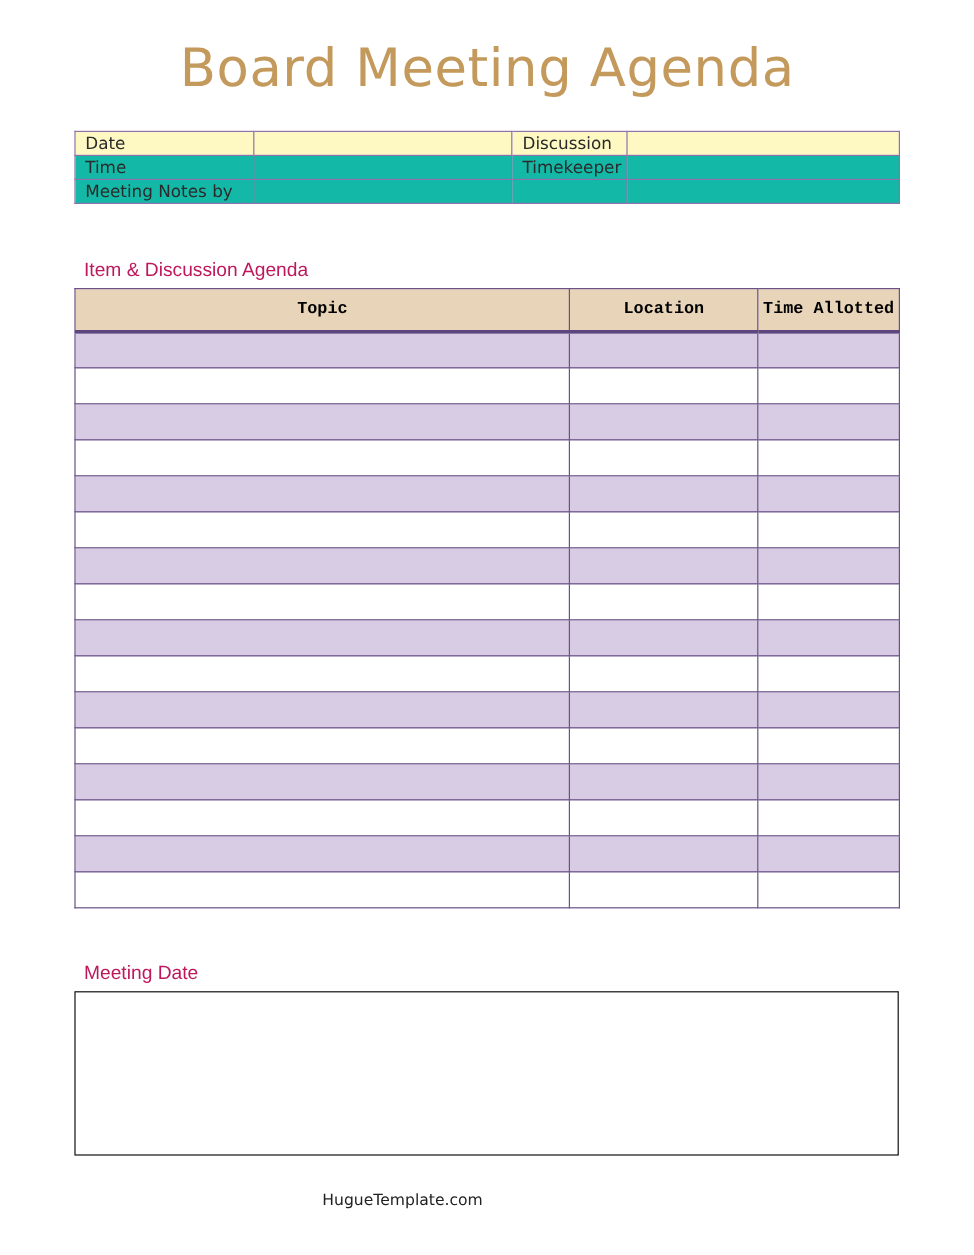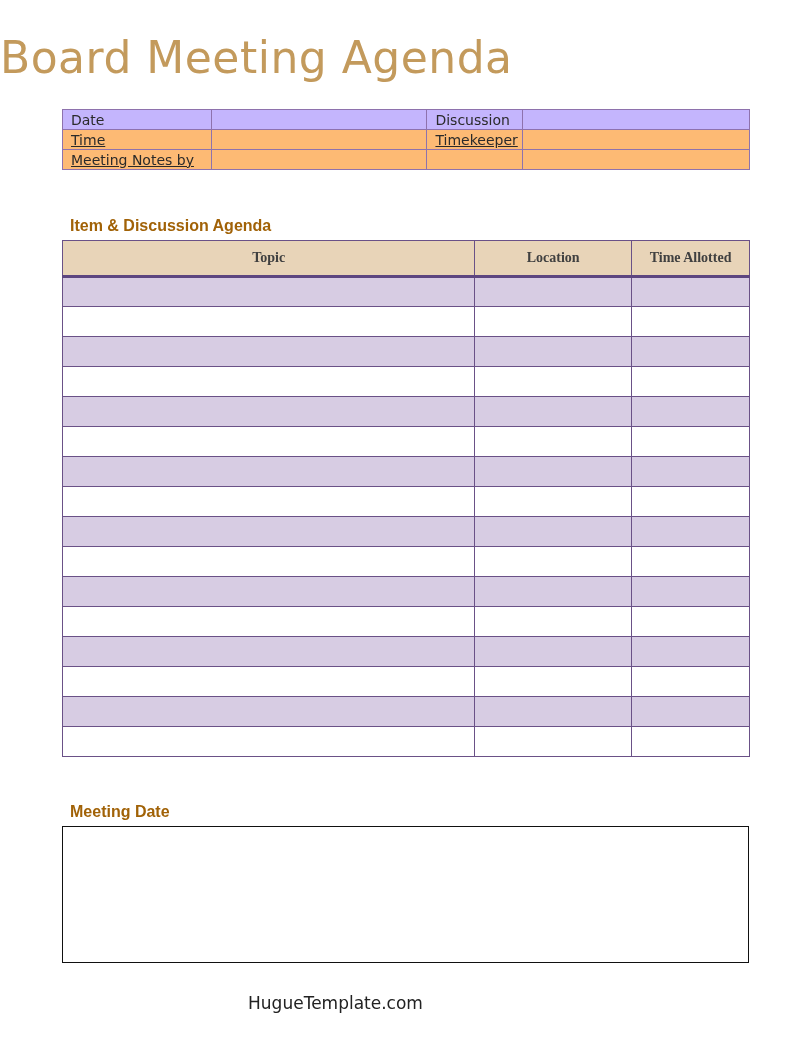--- a/index.html
+++ b/index.html
@@ -1,29 +1,29 @@
 <!DOCTYPE html>
 <html><head>
 <meta charset="utf-8">
 <style>
   html, body { margin:0; padding:0; background:#ffffff; }
   body { width:812px; height:1046px; position:relative; font-family:"Liberation Sans", sans-serif; color:#222; }
-  .title { position:absolute; left:0; width:812px; top:32px; text-align:left; font-size:44px; color:#c39a5c; font-family:"DejaVu Sans", sans-serif; letter-spacing:0.5px; }
+  .title { position:absolute; left:0; width:812px; top:32px; text-align:center; font-size:44px; color:#c39a5c; font-family:"DejaVu Sans", sans-serif; letter-spacing:0.5px; }
   table { border-collapse:collapse; }
   .info { position:absolute; left:62px; top:109px; width:688px; }
   .info td { border:1px solid #8e72ad; height:20px; padding:0 0 0 8px; font-size:14px; color:#2a2a2a; font-family:"DejaVu Sans", sans-serif; box-sizing:border-box; }
-  .info tr.light td { background:#c4b5fd; }
-  .info tr.dark td { background:#fdba74;text-decoration:underline; }
-  .section { position:absolute; left:70px; font-size:16px; color:#a16207; font-family:"Liberation Sans", sans-serif;font-weight:bold; }
+  .info tr.light td { background:#fef9c3; }
+  .info tr.dark td { background:#14b8a6; }
+  .section { position:absolute; left:70px; font-size:16px; color:#be185d; font-family:"Liberation Sans", sans-serif; }
   .agenda { position:absolute; left:62px; top:240px; width:688px; }
-  .agenda th { background:#e8d4b8; height:32px; font-size:14px; font-weight:bold; color:#404040; border:1px solid #6a5187; border-bottom:3px solid #5d4680; font-family:Liberation Serif, serif; }
+  .agenda th { background:#e8d4b8; height:32px; font-size:14px; font-weight:bold; color:#000000; border:1px solid #6a5187; border-bottom:3px solid #5d4680; font-family:Liberation Mono, monospace; }
   .agenda td { height:30px; border:1px solid #6a5187; box-sizing:border-box; }
   .agenda tr.shade td { background:#d7cce3; }
   .notes { position:absolute; left:62px; top:826px; width:687px; height:137px; border:1px solid #111; box-sizing:border-box; }
-  .footer { position:absolute; left:0; width:671px; top:993px; text-align:center; font-size:17px; color:#222; font-family:"DejaVu Sans", sans-serif; }
+  .footer { position:absolute; left:0; width:671px; top:993px; text-align:center; font-size:13px; color:#222; font-family:"DejaVu Sans", sans-serif; }
 </style>
 </head>
 <body>
 
 <div class="title">Board Meeting Agenda</div>
 
 <table class="info">
   <colgroup>
       <col style="width:149px">
       <col style="width:216px">

